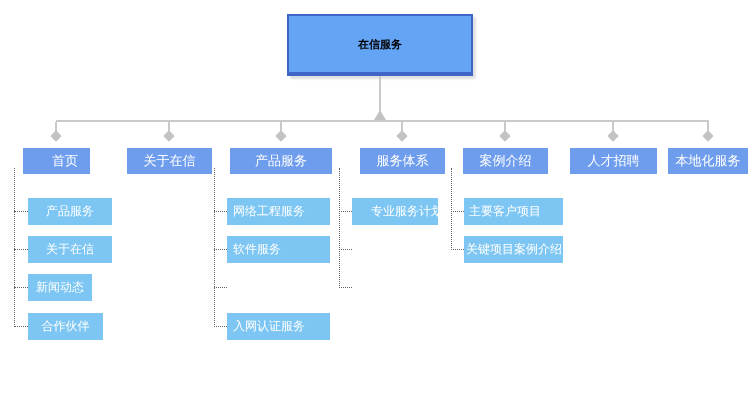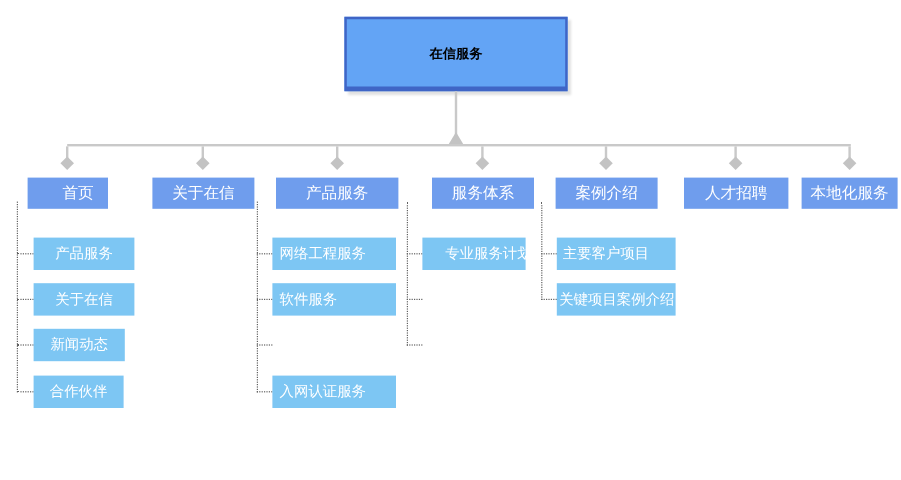--- a/index.html
+++ b/index.html
@@ -75,21 +75,21 @@
   <div class="n2" style="left:668px; width:80px;">本地化服务</div>
 
   <div class="dot-v" style="left:14px; top:168px; height:159px;"></div>
   <div class="dot-h" style="left:14px; top:211px; width:14px;"></div>
   <div class="dot-h" style="left:14px; top:249px; width:14px;"></div>
   <div class="dot-h" style="left:14px; top:287px; width:14px;"></div>
   <div class="dot-h" style="left:14px; top:326px; width:14px;"></div>
 
   <div class="n3 centered" style="left:28px; top:198px; width:84px;">产品服务</div>
   <div class="n3 centered" style="left:28px; top:236px; width:84px;">关于在信</div>
-  <div class="n3 centered" style="left:28px; top:274px; width:76px;text-align:center;">新闻动态</div>
+  <div class="n3 centered" style="left:28px; top:274px; width:64px;text-align:center;">新闻动态</div>
   <div class="n3 centered" style="left:28px; top:313px; width:75px;">合作伙伴</div>
 
   <div class="dot-v" style="left:214px; top:168px; height:159px;"></div>
   <div class="dot-h" style="left:214px; top:211px; width:13px;"></div>
   <div class="dot-h" style="left:214px; top:249px; width:13px;"></div>
   <div class="dot-h" style="left:214px; top:287px; width:13px;"></div>
   <div class="dot-h" style="left:214px; top:326px; width:13px;"></div>
 
   <div class="n3" style="left:227px; top:198px; width:103px; padding-left:6px;">网络工程服务</div>
   <div class="n3" style="left:227px; top:236px; width:103px; padding-left:6px;">软件服务</div>

